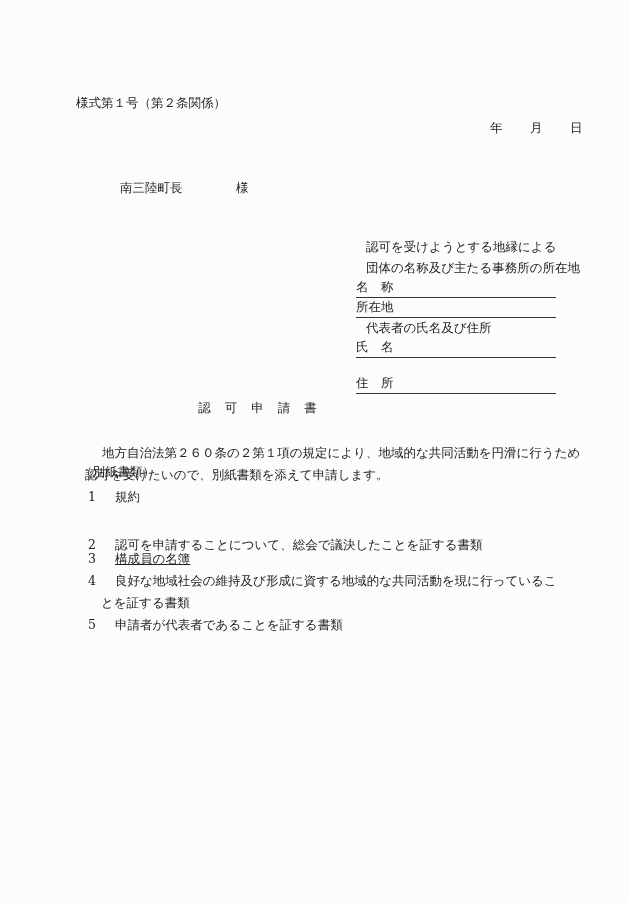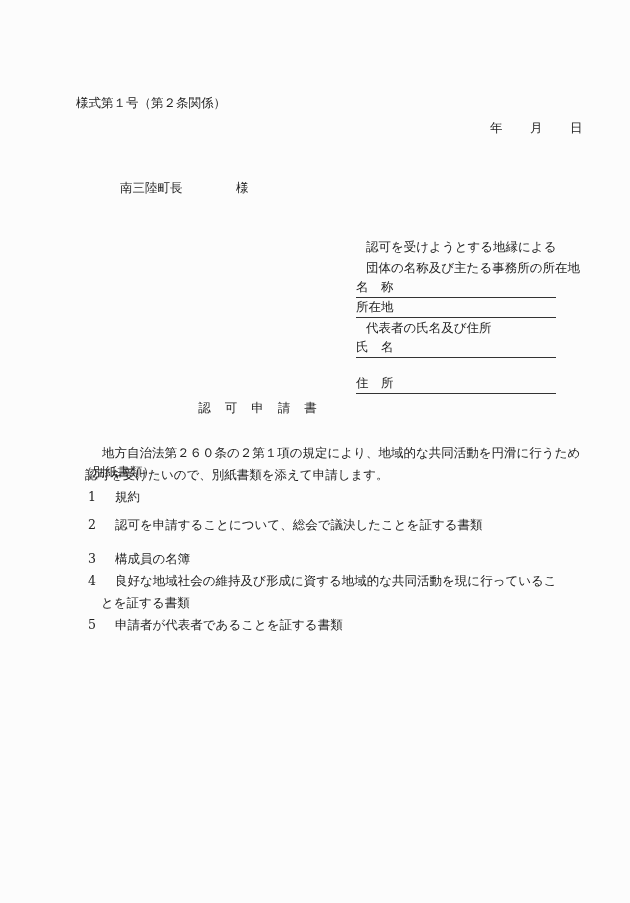--- a/index.html
+++ b/index.html
@@ -82,24 +82,24 @@
 
   <div class="abs title">認可申請書</div>
 
   <div class="abs body-para">地方自治法第２６０条の２第１項の規定により、地域的な共同活動を円滑に行うため認可を受けたいので、別紙書類を添えて申請します。</div>
 
   <div class="abs attach-head">（別紙書類）</div>
 
   <div class="item" style="top:491px;">
     <span class="num">1</span><span>規約</span>
   </div>
-  <div class="item" style="top:519px;">
+  <div class="item" style="top:539px;">
     <span class="num">2</span><span>認可を申請することについて、総会で議決したことを証する書類</span>
   </div>
-  <div class="item" style="top:553px;">
+  <div class="item" style="top:553px;text-decoration:underline;">
     <span class="num">3</span><span>構成員の名簿</span>
   </div>
   <div class="item" style="top:575px;">
     <span class="num">4</span><span>良好な地域社会の維持及び形成に資する地域的な共同活動を現に行っているこ</span>
   </div>
   <div class="item-cont" style="top:597px;">とを証する書類</div>
   <div class="item" style="top:619px;">
     <span class="num">5</span><span>申請者が代表者であることを証する書類</span>
   </div>
 

